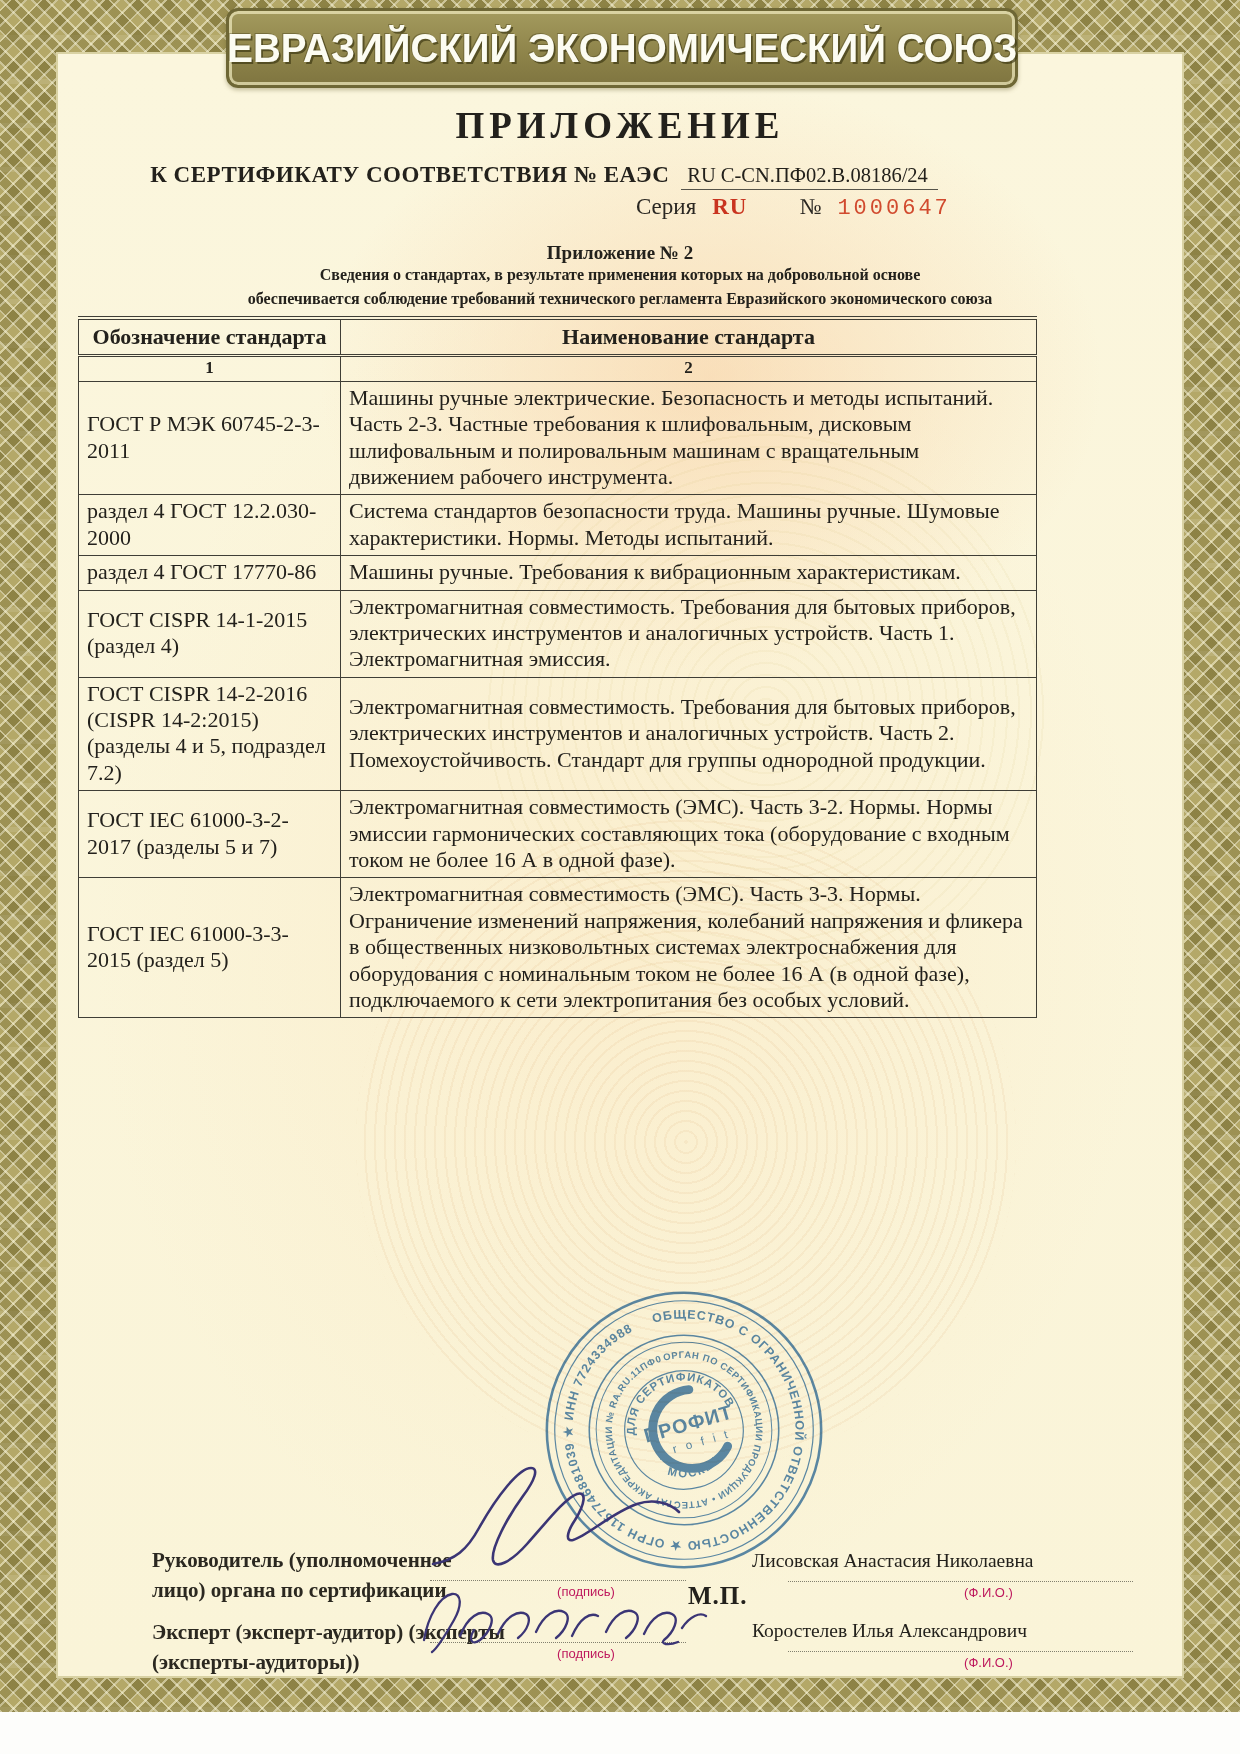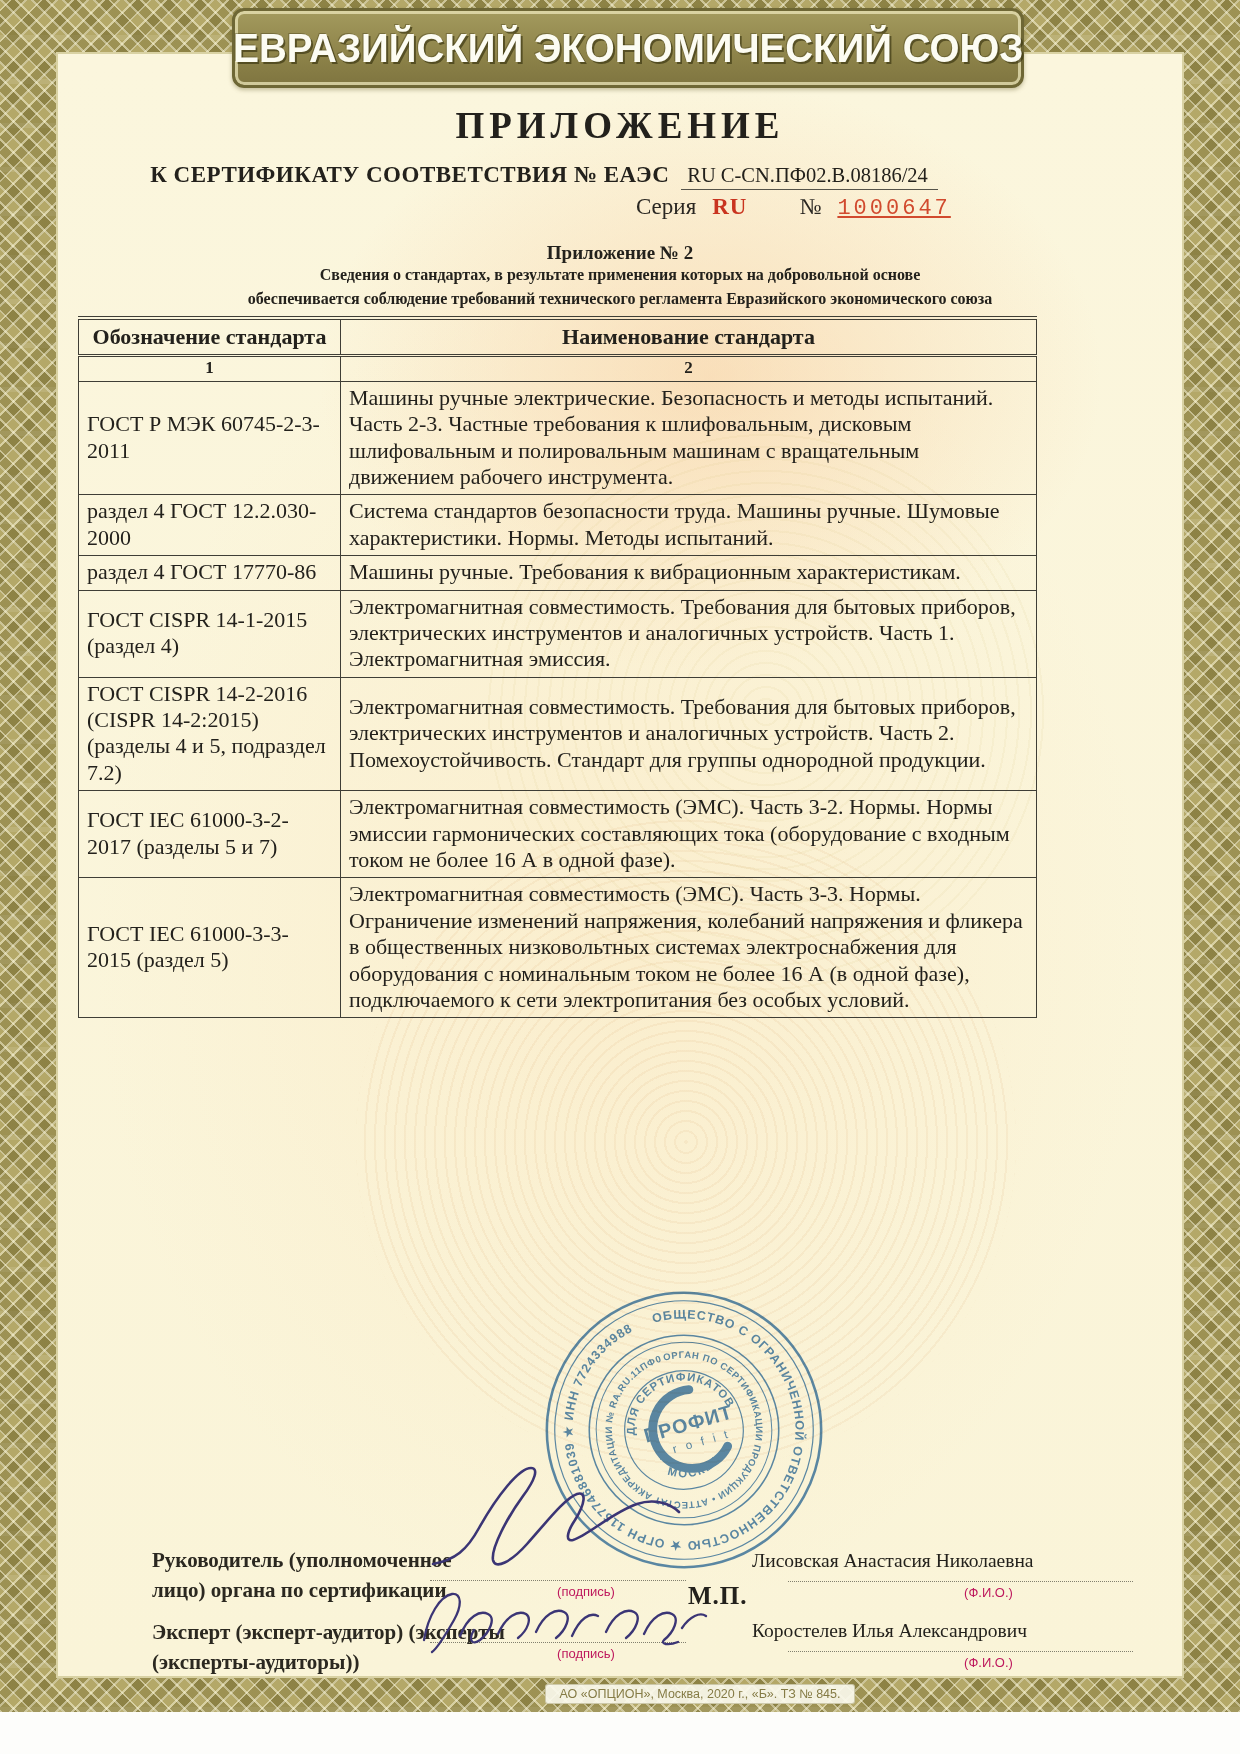--- a/index.html
+++ b/index.html
@@ -40,21 +40,21 @@
     background:repeating-radial-gradient(circle, rgba(214,156,96,.10) 0 2px, rgba(214,156,96,0) 2px 10px);}
   .wm2{left:430px;top:380px;width:560px;height:560px;
     background:repeating-radial-gradient(circle, rgba(205,185,110,.09) 0 2px, rgba(205,185,110,0) 2px 12px);}
 
   
   .banner{
     position:absolute;left:226px;top:8px;width:786px;height:74px;
     background:linear-gradient(#a39a5e,#8d8349 60%,#7f7540);
     border:3px solid #6e6735;border-radius:12px;
     box-shadow:inset 0 0 0 3px rgba(235,229,185,.75), 0 2px 4px rgba(90,80,30,.35);
-    display:flex;align-items:center;justify-content:center;margin-left:6px;
+    display:flex;align-items:center;justify-content:center;
   }
   .banner-title{
     font-family:"Liberation Sans", sans-serif;font-weight:bold;font-size:41px;
     color:#fcfcf2;letter-spacing:0px;white-space:nowrap;transform:scaleX(.94);
     text-shadow:2px 2px 0 rgba(55,50,15,.65), -1px -1px 0 rgba(55,50,15,.35);
   }
 
   
   .doc-title{
     position:absolute;left:0;top:104px;width:1240px;text-align:center;
@@ -67,21 +67,21 @@
   .cert-line .num{
     font-size:20.5px;margin-left:12px;padding:0 10px 3px 6px;
     border-bottom:1.5px solid #55534a;
   }
   .series-line{position:absolute;left:636px;top:194px;white-space:nowrap;}
   .series-line .s-lbl{font-size:23px;color:#2a2722;}
   .series-line .s-val{font-size:23px;font-weight:bold;color:var(--accent-red);margin-left:12px;letter-spacing:1px;}
   .series-line .n-sign{font-size:23px;color:#2a2722;margin-left:48px;}
   .series-line .n-val{
     font-family:"Liberation Mono", monospace;font-size:22px;color:var(--serial-red);
-    margin-left:12px;letter-spacing:3px;text-decoration:underline;
+    margin-left:12px;letter-spacing:3px;
   }
   .appendix-subtitle{position:absolute;left:0;top:242px;width:1240px;text-align:center;
     font-size:19px;font-weight:bold;color:#23211c;}
   .desc-line{position:absolute;left:0;width:1240px;text-align:center;
     font-size:16px;font-weight:bold;color:#23211c;}
   .desc1{top:266px;}
   .desc2{top:290px;}
 
   
   .table-wrap{position:absolute;left:78px;top:316px;width:959px;border-top:1.3px solid #3f3e36;padding-top:2px;background:transparent;}
@@ -267,20 +267,17 @@
   <div class="mp">М.П.</div>
 
   <div class="name name1">Лисовская Анастасия Николаевна</div>
   <div class="name-line name-line1"></div>
   <div class="caption cap-fio1">(Ф.И.О.)</div>
 
   <div class="name name2">Коростелев Илья Александрович</div>
   <div class="name-line name-line2"></div>
   <div class="caption cap-fio2">(Ф.И.О.)</div>
 
-  <div class="footer-pill">
-    <span>АО «ОПЦИОН», Москва, 2020 г., «Б». ТЗ № 845.</span>
-  </div>
   <div class="white-strip">
     
   </div>
 
 </div>
 
 </body></html>

